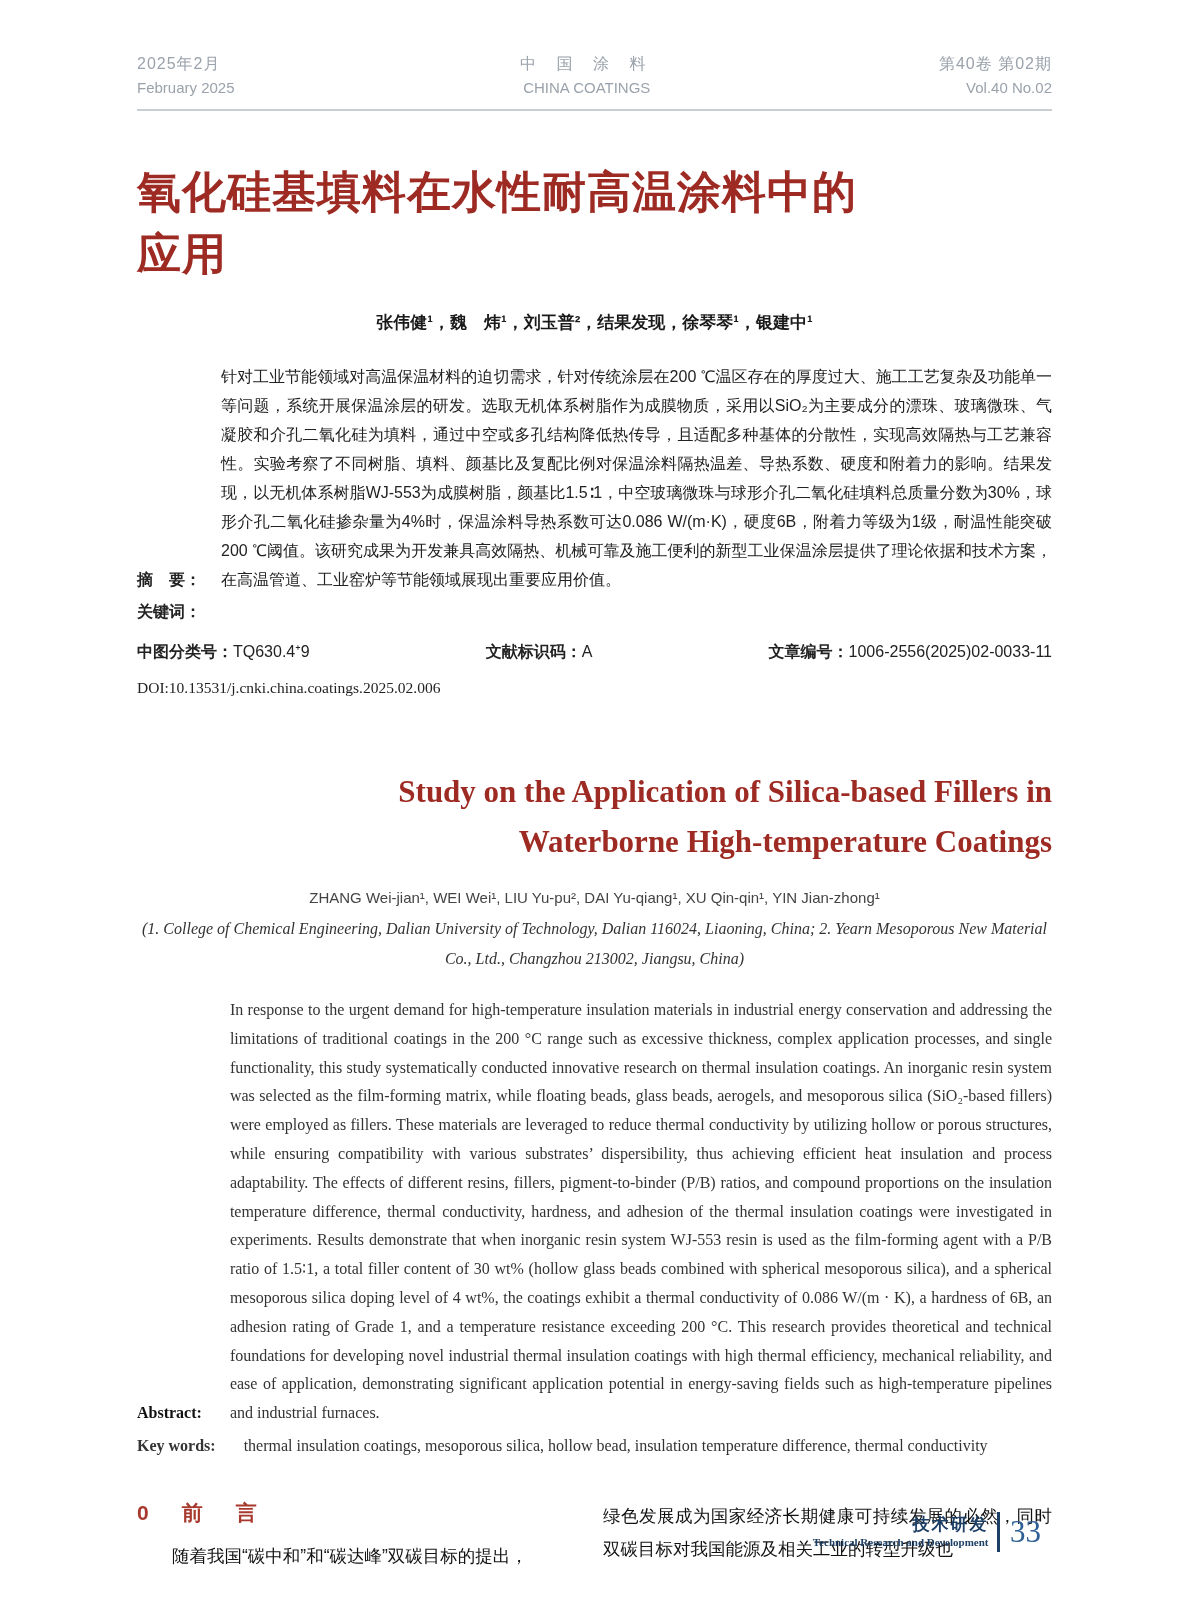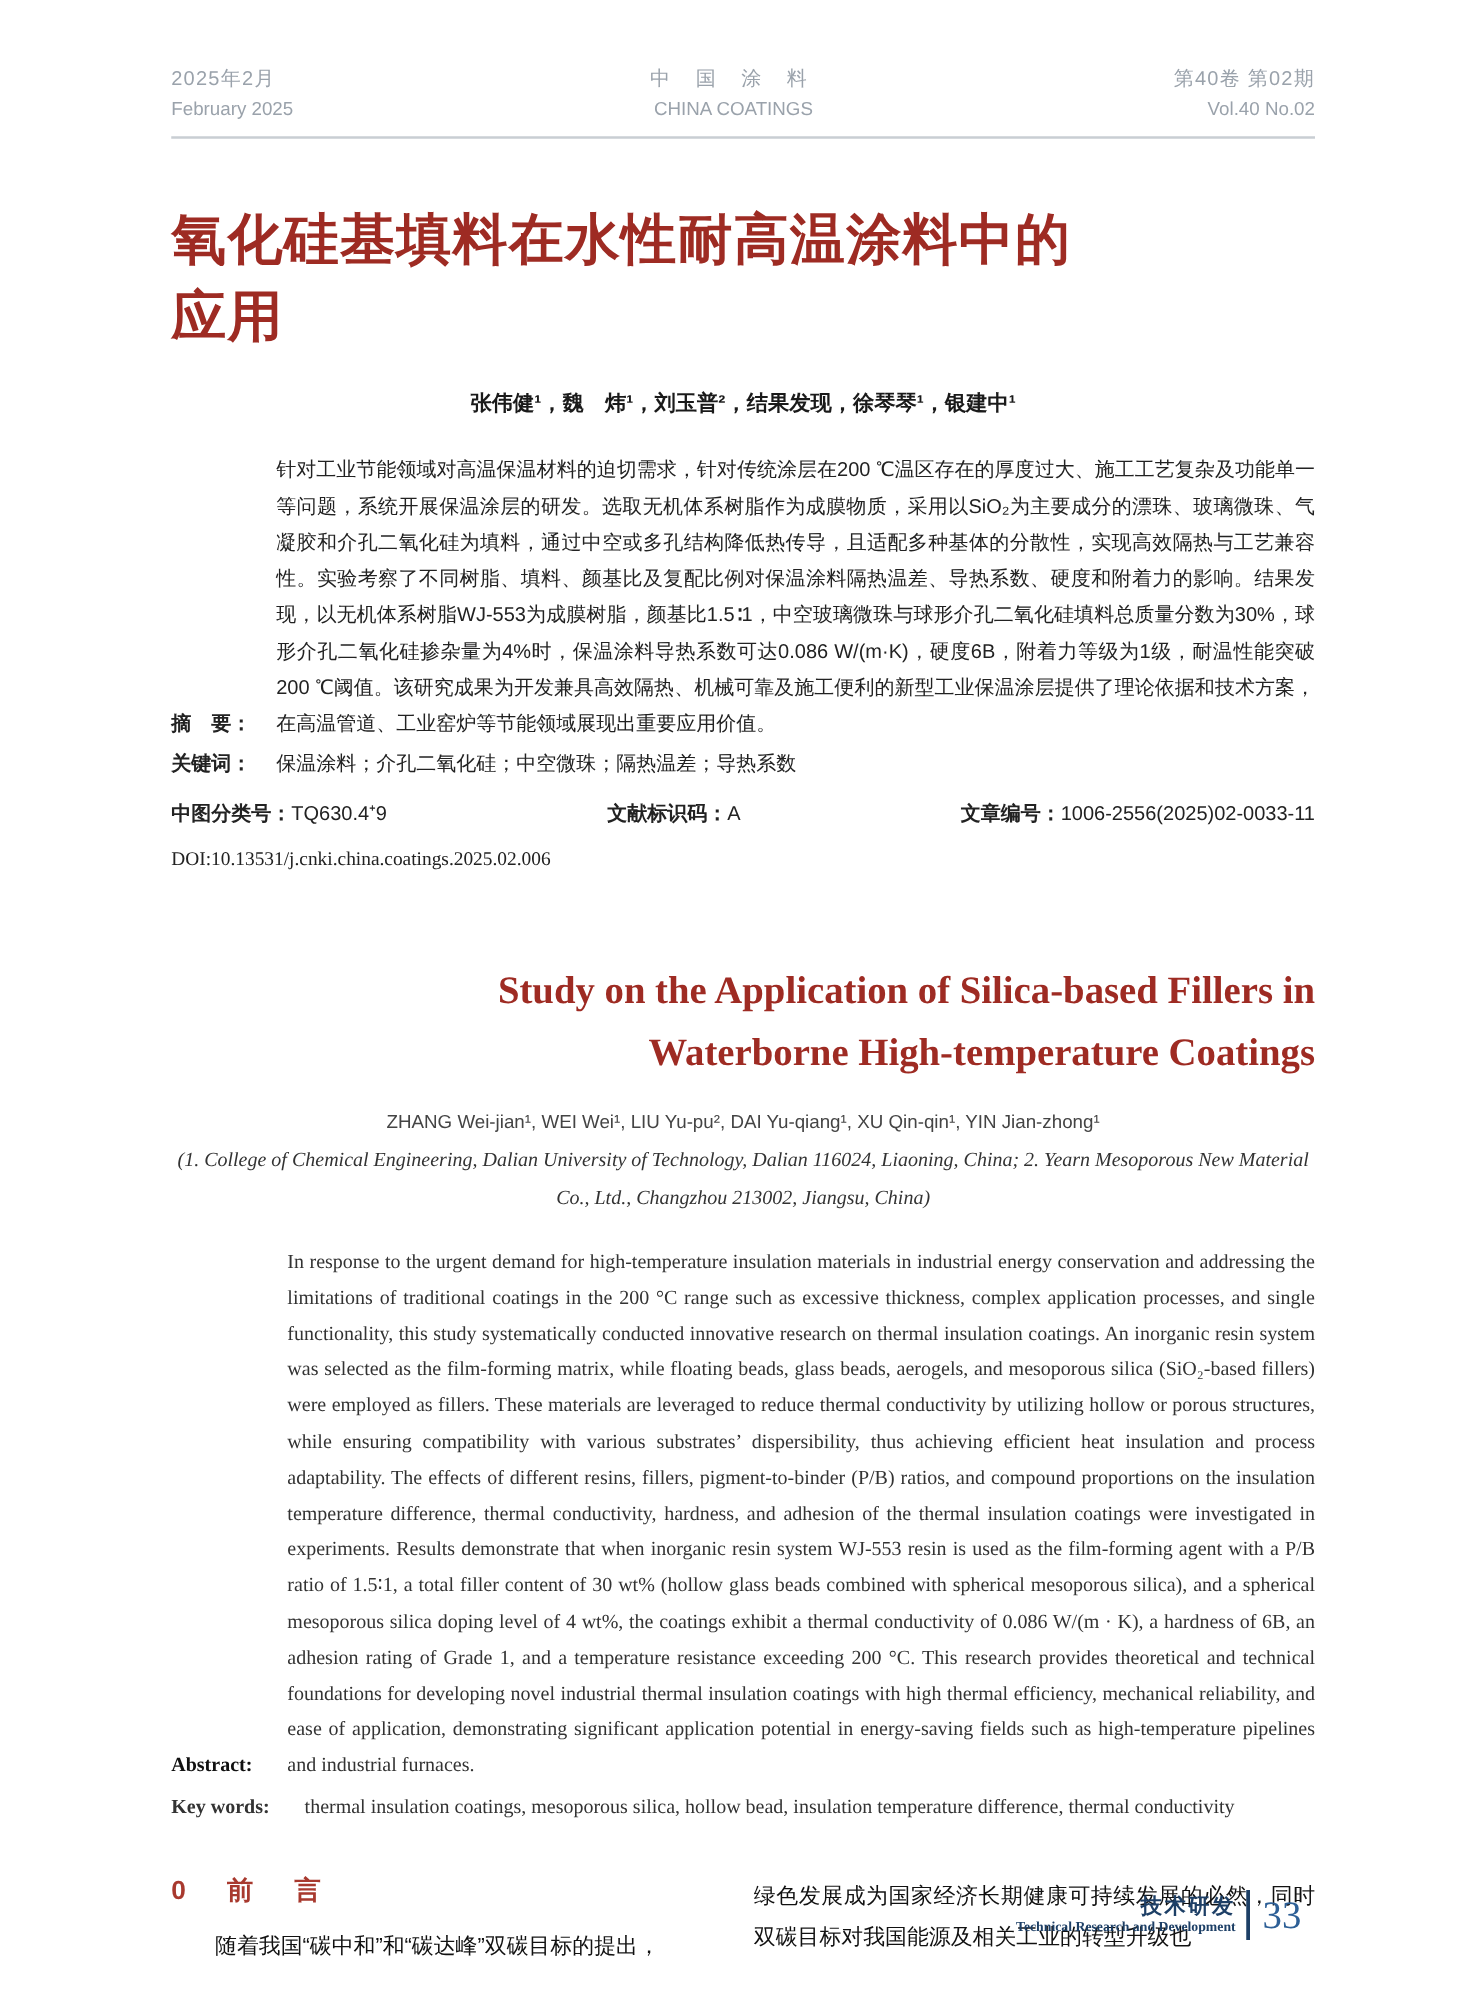--- a/index.html
+++ b/index.html
@@ -213,21 +213,20 @@
 
   <div class="authors-cn">张伟健¹，魏　炜¹，刘玉普²，结果发现，徐琴琴¹，银建中¹</div>
 
   <div class="hang-row cn-abstract">
     <span class="hang-label">摘　要：</span>
     <p class="hang-text">针对工业节能领域对高温保温材料的迫切需求，针对传统涂层在200 ℃温区存在的厚度过大、施工工艺复杂及功能单一等问题，系统开展保温涂层的研发。选取无机体系树脂作为成膜物质，采用以SiO₂为主要成分的漂珠、玻璃微珠、气凝胶和介孔二氧化硅为填料，通过中空或多孔结构降低热传导，且适配多种基体的分散性，实现高效隔热与工艺兼容性。实验考察了不同树脂、填料、颜基比及复配比例对保温涂料隔热温差、导热系数、硬度和附着力的影响。结果发现，以无机体系树脂WJ-553为成膜树脂，颜基比1.5∶1，中空玻璃微珠与球形介孔二氧化硅填料总质量分数为30%，球形介孔二氧化硅掺杂量为4%时，保温涂料导热系数可达0.086 W/(m·K)，硬度6B，附着力等级为1级，耐温性能突破200 ℃阈值。该研究成果为开发兼具高效隔热、机械可靠及施工便利的新型工业保温涂层提供了理论依据和技术方案，在高温管道、工业窑炉等节能领域展现出重要应用价值。</p>
   </div>
 
   <div class="hang-row cn-keywords">
     <span class="hang-label">关键词：</span>
-    <p class="hang-text">保温涂料；介孔二氧化硅；中空微珠；隔热温差；导热系数</p>
   </div>
 
   <div class="meta-row">
     <div>
       <span class="lab">中图分类号：</span><span>TQ630.4⁺9</span>
     </div>
     <div>
       <span class="lab">文献标识码：</span><span>A</span>
     </div>
     <div>

